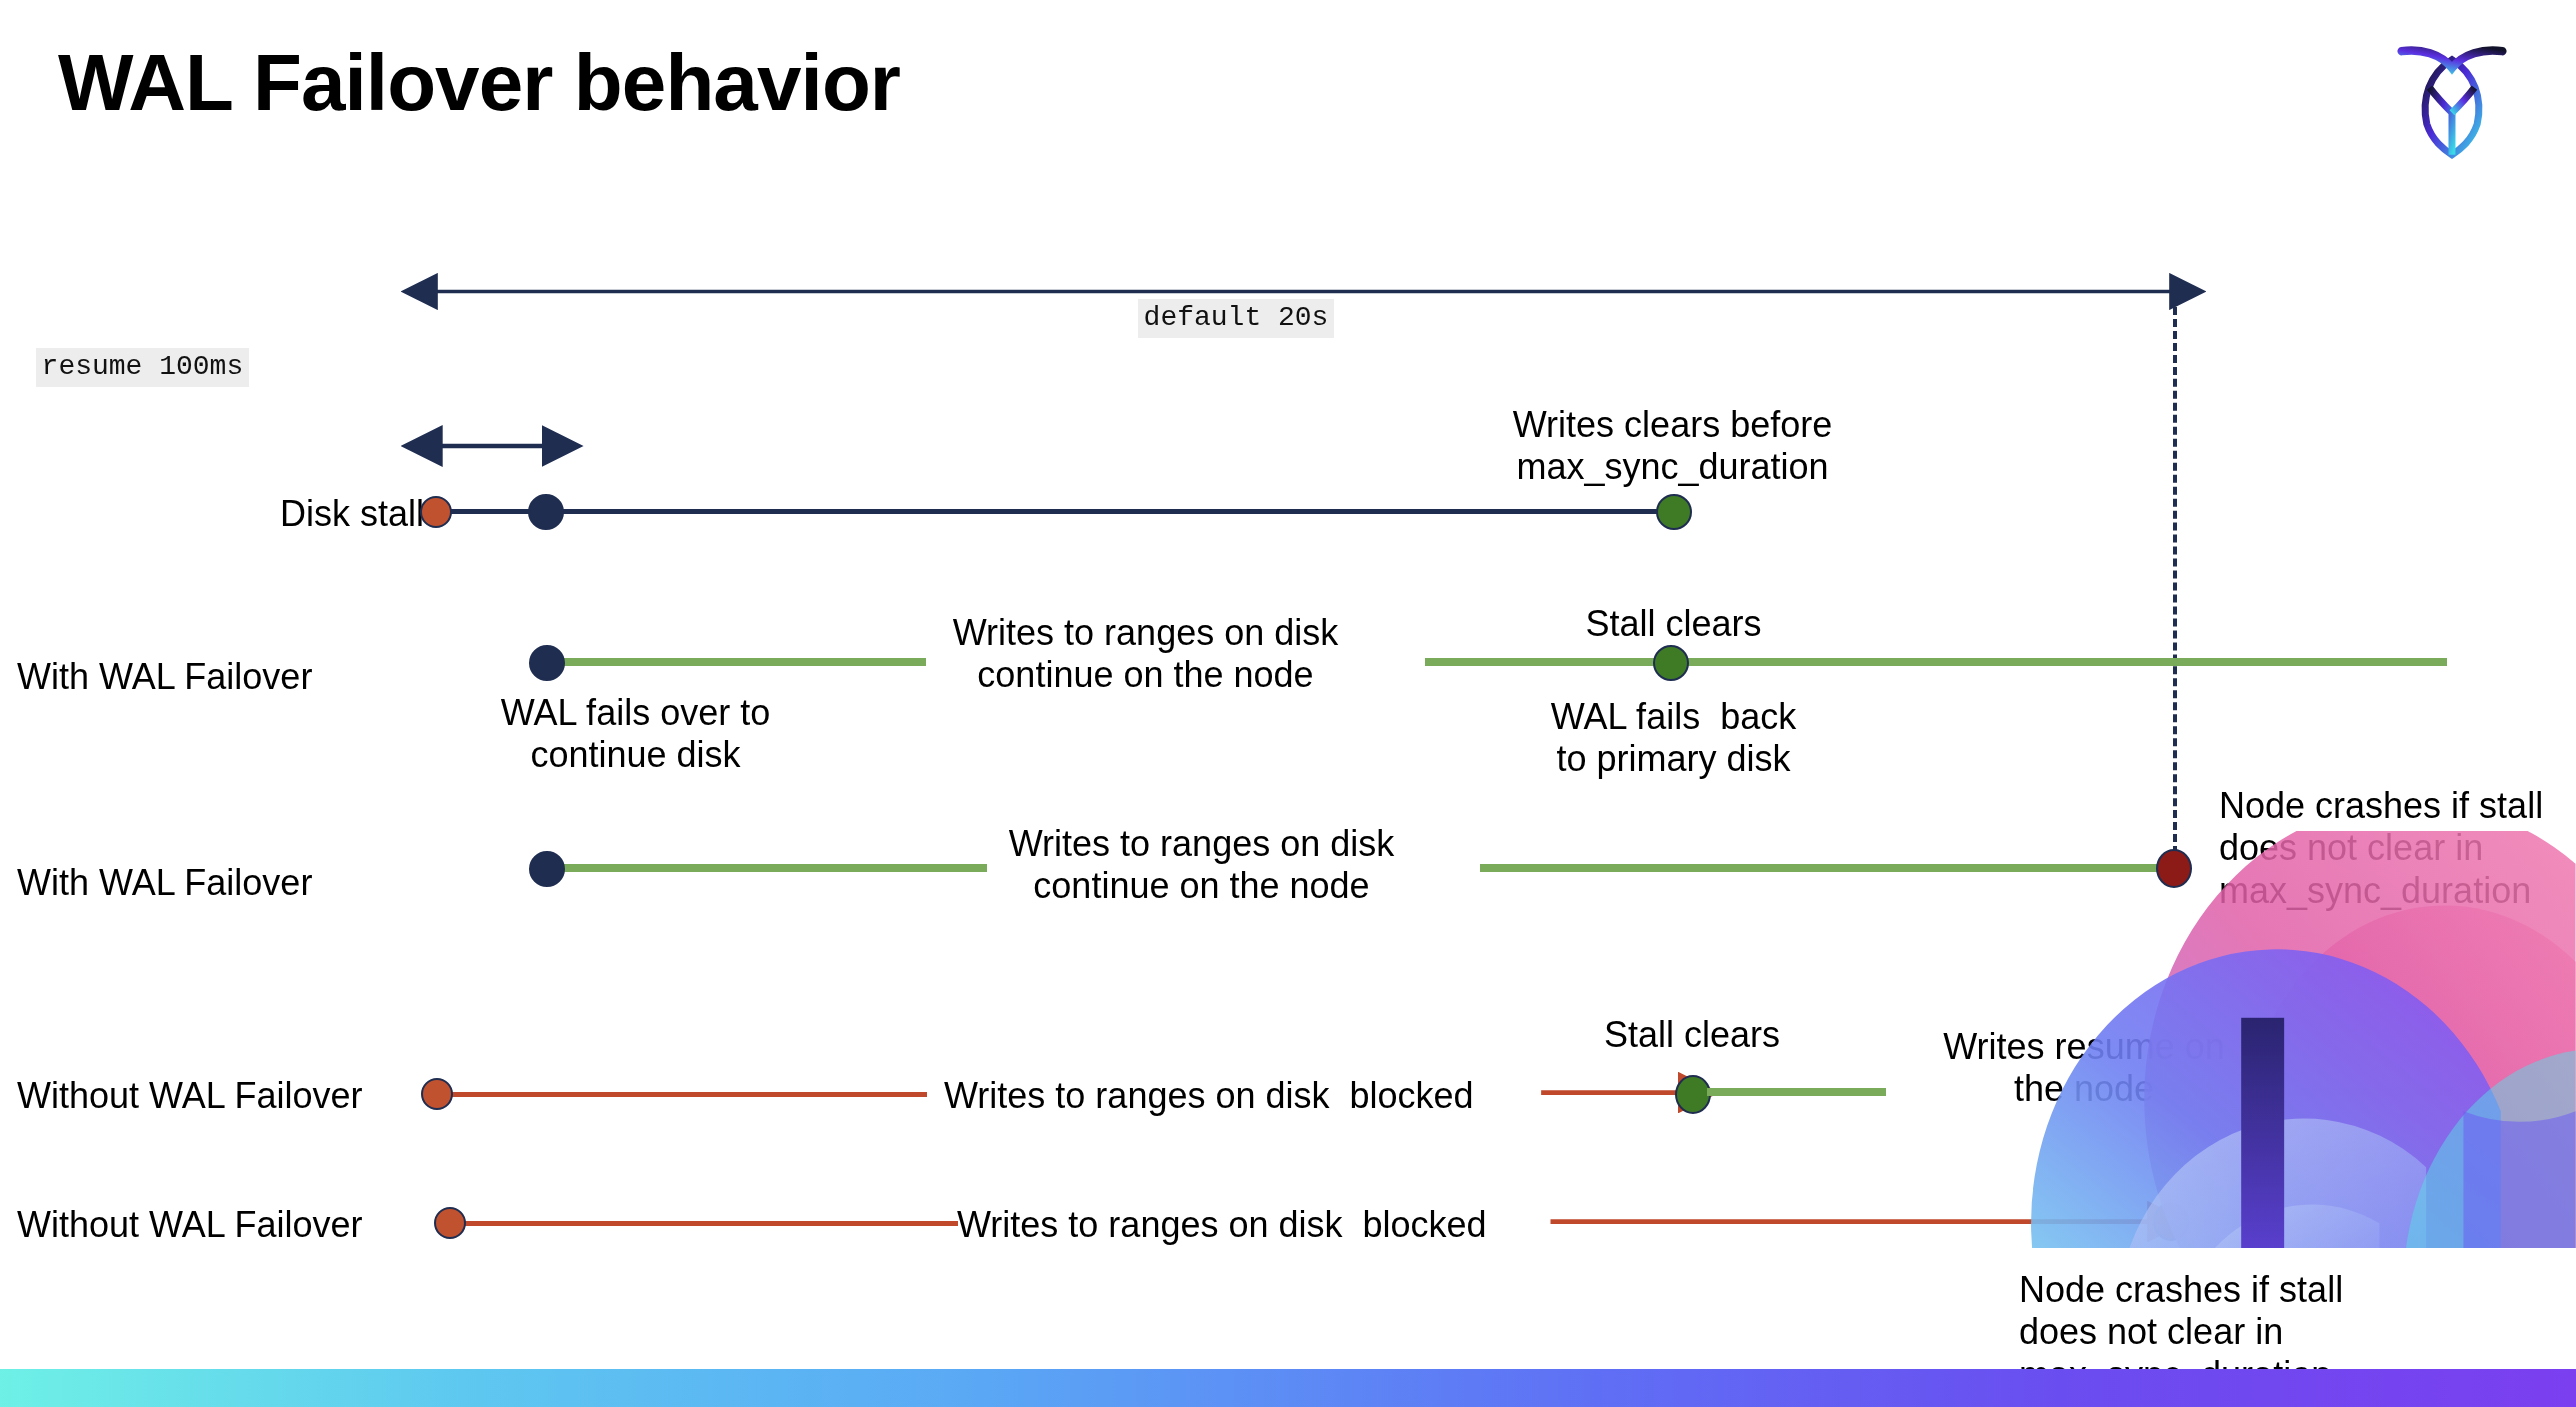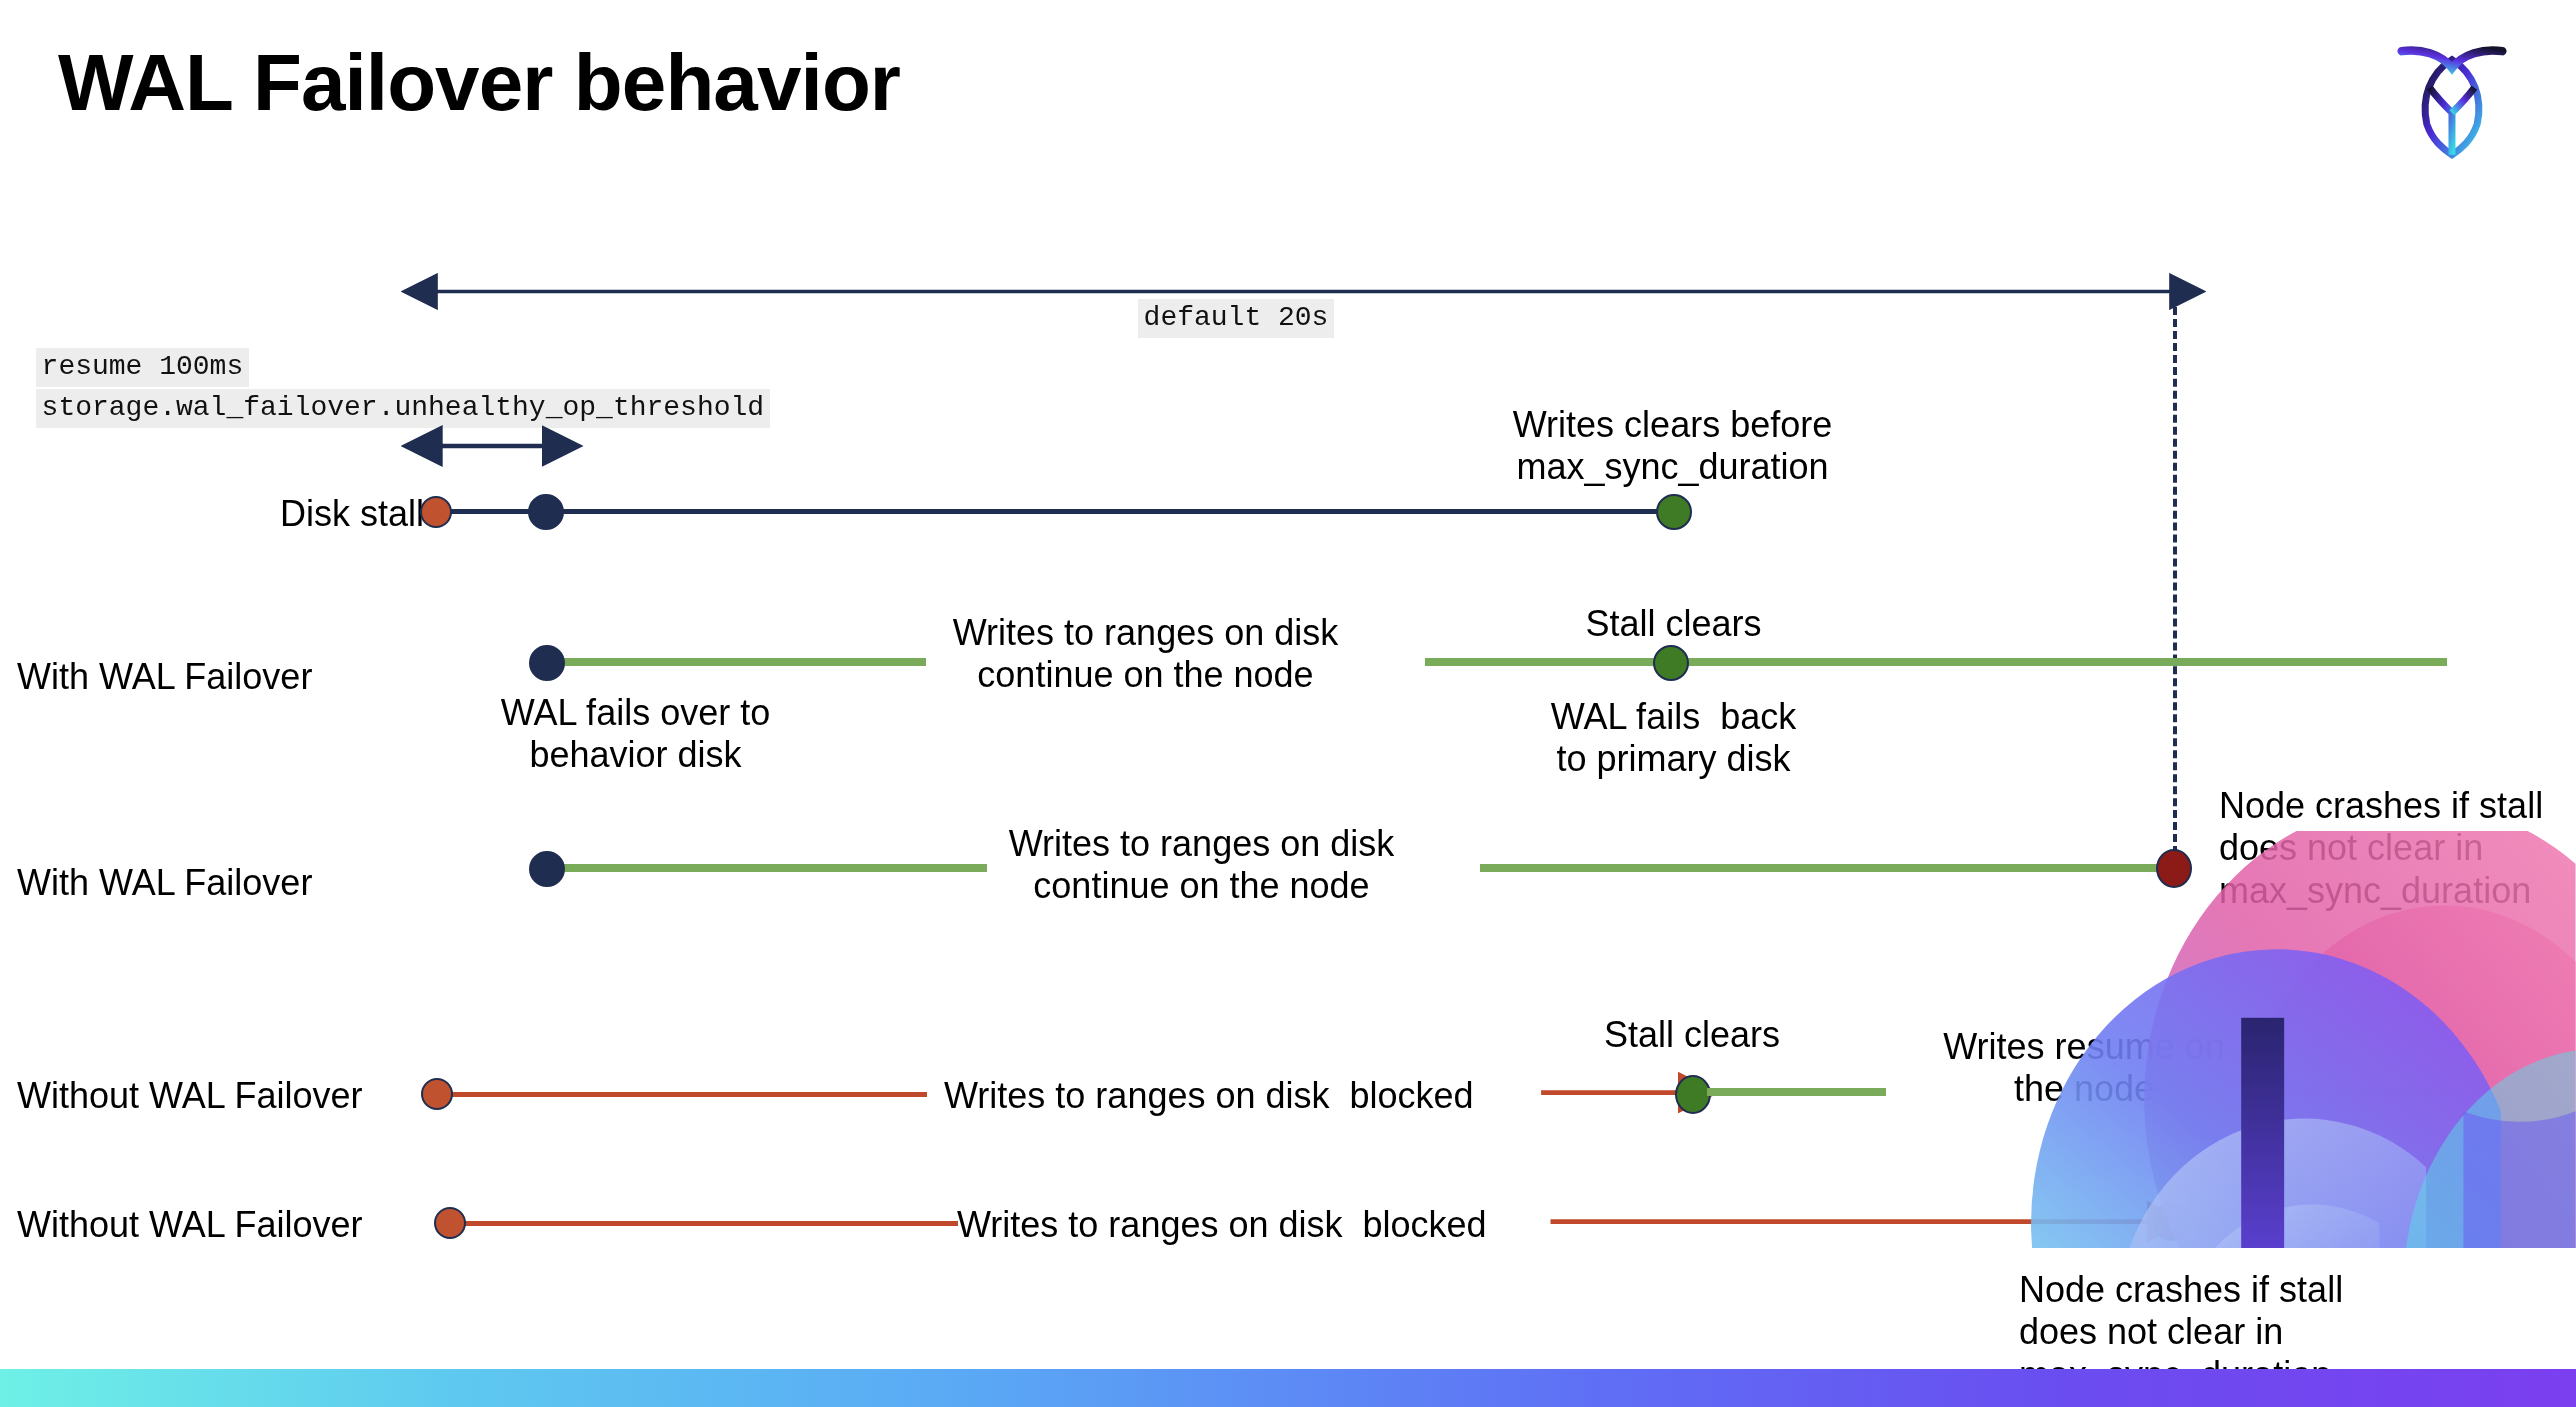--- a/index.html
+++ b/index.html
@@ -88,21 +88,20 @@
       <marker id="ahR" markerWidth="10" markerHeight="10" refX="1" refY="5" orient="auto">
         <path d="M0,0 L0,10 L10,5 z" fill="#1f2d51"></path>
       </marker>
     </defs>
     <line x1="22" y1="22" x2="1888" y2="22" stroke="#1f2d51" stroke-width="4" marker-start="url(#ahL)" marker-end="url(#ahR)"></line>
   </svg>
 
   <div class="code" style="left:1138px;top:262px;margin-top:37px;">default 20s</div>
 
   <div class="code" style="left:36px;top:348px;">resume 100ms</div>
-  <div class="code" style="left:36px;top:389px;">storage.wal_failover.unhealthy_op_threshold</div>
 
   <svg class="arrow-svg" style="left:419px;top:432px;width:150px;height:28px;" viewBox="0 0 160 30" width="150" height="28">
     <defs>
       <marker id="ahL2" markerWidth="9" markerHeight="9" refX="8" refY="4.5" orient="auto">
         <path d="M9,0 L9,9 L0,4.5 z" fill="#1f2d51"></path>
       </marker>
       <marker id="ahR2" markerWidth="9" markerHeight="9" refX="1" refY="4.5" orient="auto">
         <path d="M0,0 L0,9 L9,4.5 z" fill="#1f2d51"></path>
       </marker>
     </defs>
@@ -122,21 +121,21 @@
 max_sync_duration</div>
 
   <div class="lbl" style="left:17px;top:656px;width:374px;text-align:left;">With WAL Failover</div>
 
   <div class="gline" style="left:550px;top:658px;width:376px;"></div>
   <div class="gline" style="left:1425px;top:658px;width:1022px;"></div>
   <div class="dot navy" style="left:529px;top:645px;width:36px;height:36px;"></div>
   <div class="dot green" style="left:1653px;top:645px;width:36px;height:36px;"></div>
 
   <div class="lbl c" style="left:439px;top:692px;width:393px;">WAL fails over to
-behavior disk</div>
+continue disk</div>
   <div class="lbl c" style="left:935px;top:612px;width:421px;">Writes to ranges on disk
 continue on the node</div>
   <div class="lbl c" style="left:1496px;top:603px;width:355px;">Stall clears</div>
   <div class="lbl c" style="left:1496px;top:696px;width:355px;">WAL fails  back
 to primary disk</div>
 
   <div class="lbl" style="left:17px;top:862px;width:374px;text-align:left;">With WAL Failover</div>
 
   <div class="gline" style="left:550px;top:864px;width:437px;"></div>
   <div class="gline" style="left:1480px;top:864px;width:703px;"></div>

